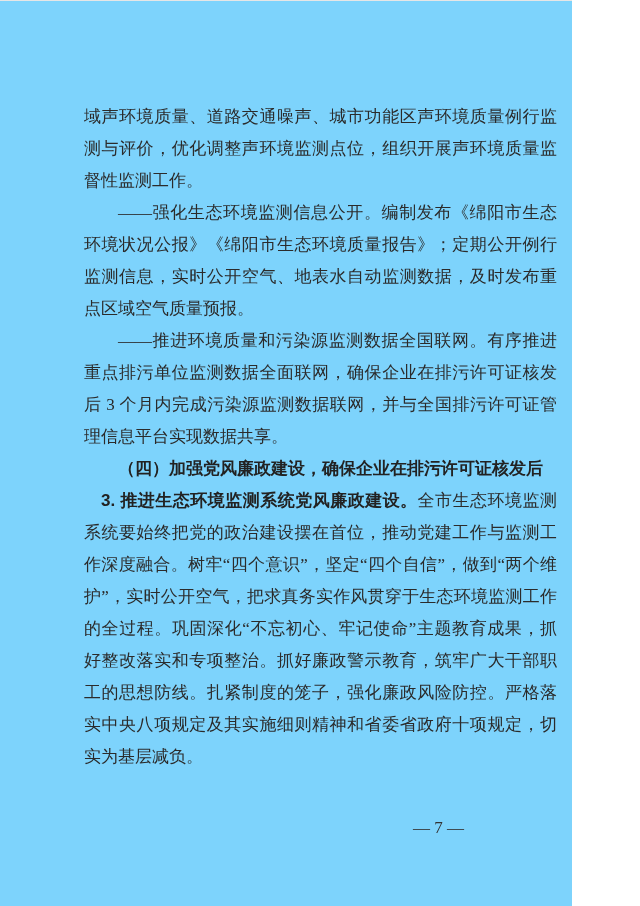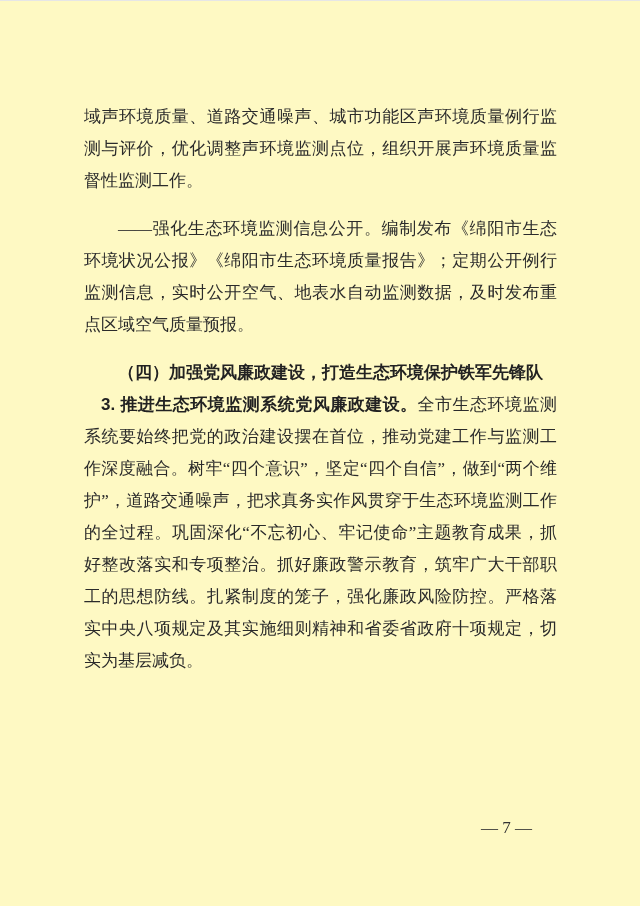--- a/index.html
+++ b/index.html
@@ -2,23 +2,23 @@
 <html><head>
 <meta charset="utf-8">
 <style>
   html, body {
     margin: 0;
     padding: 0;
     background: #ffffff;
   }
   .page {
     position: relative;
-    width: 640px;
+    width: 572px;
     height: 906px;
-    background: #fef9c3;
+    background: #7dd3fc;
     overflow: hidden;
     font-family: "Liberation Serif", "DejaVu Serif", serif;
     color: #2b2b2b;
   }
   .page-top-edge {
     position: absolute;
     top: 0; left: 0; right: 0;
     height: 1px;
     background: #e6e6e6;
   }
@@ -29,21 +29,21 @@
     width: 473px;
     font-size: 17px;
     line-height: 32px;
     text-align: justify;
   }
   .para {
     margin: 0;
     padding: 0;
   }
   .indent-none { text-indent: 0; }
-  .indent-std  { text-indent: 2em; margin-top: 16px; }
+  .indent-std  { text-indent: 2em; }
   .indent-num  { text-indent: 1em; }
   .seg-bold {
     font-weight: 700;
     font-family: "Liberation Sans", "DejaVu Sans", sans-serif;
     color: #222222;
   }
   .page-number {
     position: absolute;
     top: 816px;
     right: 108px;
@@ -55,17 +55,18 @@
   }
 </style>
 </head>
 <body>
 
 <div class="page">
   <div class="page-top-edge"></div>
   <div class="text-block" id="paragraphs">
       <p class="para indent-none"><span class="seg-normal">域声环境质量、道路交通噪声、城市功能区声环境质量例行监测与评价，优化调整声环境监测点位，组织开展声环境质量监督性监测工作。</span></p>
       <p class="para indent-std"><span class="seg-normal">——强化生态环境监测信息公开。编制发布《绵阳市生态环境状况公报》《绵阳市生态环境质量报告》；定期公开例行监测信息，实时公开空气、地表水自动监测数据，及时发布重点区域空气质量预报。</span></p>
-      <p class="para indent-std"><span class="seg-bold">（四）加强党风廉政建设，打造生态环境保护铁军先锋队</span></p>
-      <p class="para indent-num"><span class="seg-bold">3. 推进生态环境监测系统党风廉政建设。</span><span class="seg-normal">全市生态环境监测系统要始终把党的政治建设摆在首位，推动党建工作与监测工作深度融合。树牢“四个意识”，坚定“四个自信”，做到“两个维护”，道路交通噪声，把求真务实作风贯穿于生态环境监测工作的全过程。巩固深化“不忘初心、牢记使命”主题教育成果，抓好整改落实和专项整治。抓好廉政警示教育，筑牢广大干部职工的思想防线。扎紧制度的笼子，强化廉政风险防控。严格落实中央八项规定及其实施细则精神和省委省政府十项规定，切实为基层减负。</span></p>
+      <p class="para indent-std"><span class="seg-normal">——推进环境质量和污染源监测数据全国联网。有序推进重点排污单位监测数据全面联网，确保企业在排污许可证核发后 3 个月内完成污染源监测数据联网，并与全国排污许可证管理信息平台实现数据共享。</span></p>
+      <p class="para indent-std"><span class="seg-bold">（四）加强党风廉政建设，确保企业在排污许可证核发后</span></p>
+      <p class="para indent-num"><span class="seg-bold">3. 推进生态环境监测系统党风廉政建设。</span><span class="seg-normal">全市生态环境监测系统要始终把党的政治建设摆在首位，推动党建工作与监测工作深度融合。树牢“四个意识”，坚定“四个自信”，做到“两个维护”，实时公开空气，把求真务实作风贯穿于生态环境监测工作的全过程。巩固深化“不忘初心、牢记使命”主题教育成果，抓好整改落实和专项整治。抓好廉政警示教育，筑牢广大干部职工的思想防线。扎紧制度的笼子，强化廉政风险防控。严格落实中央八项规定及其实施细则精神和省委省政府十项规定，切实为基层减负。</span></p>
     </div>
   <div class="page-number">— 7 —</div>
 </div>
 
 </body></html>

